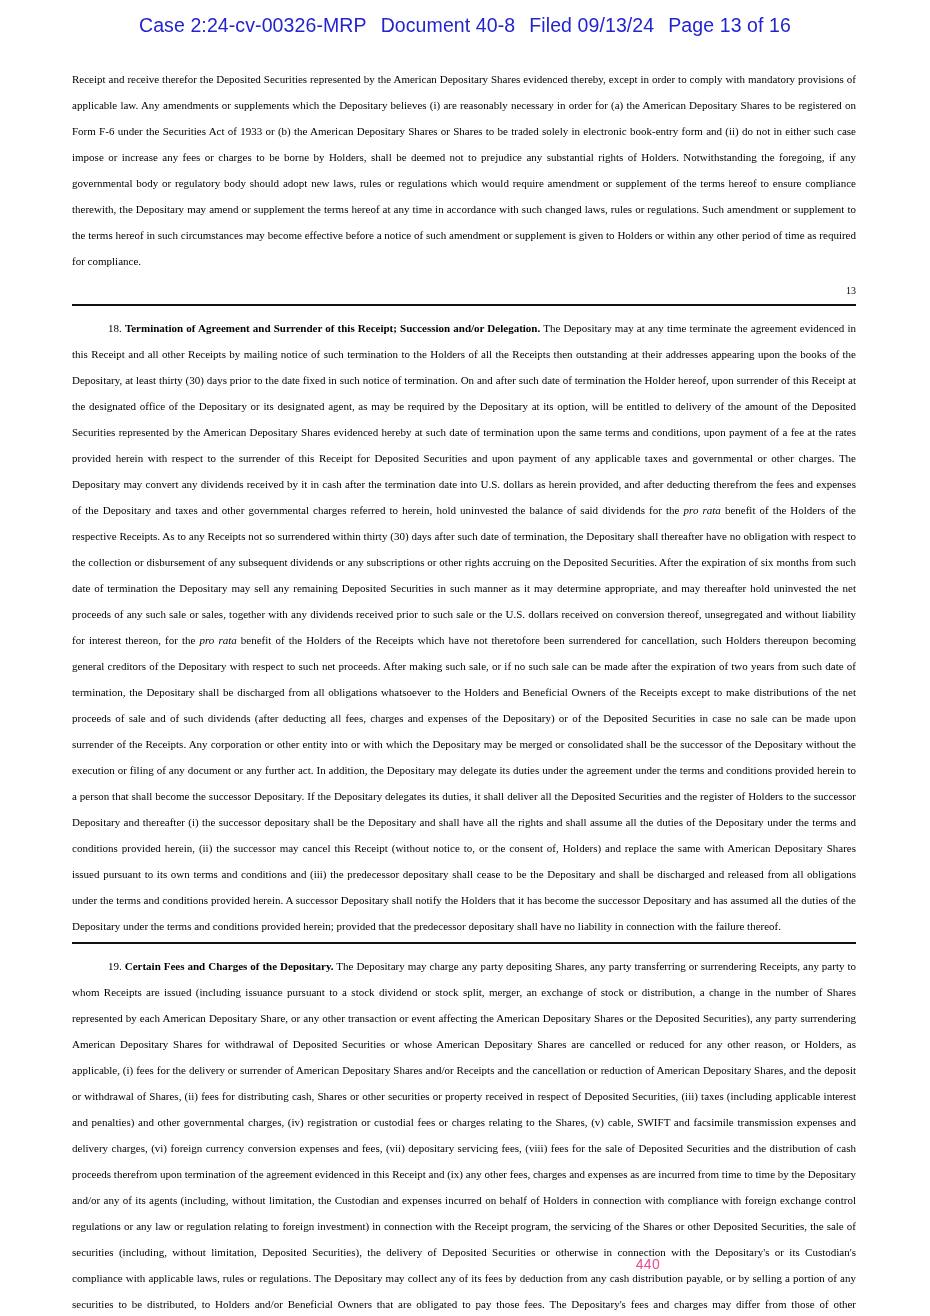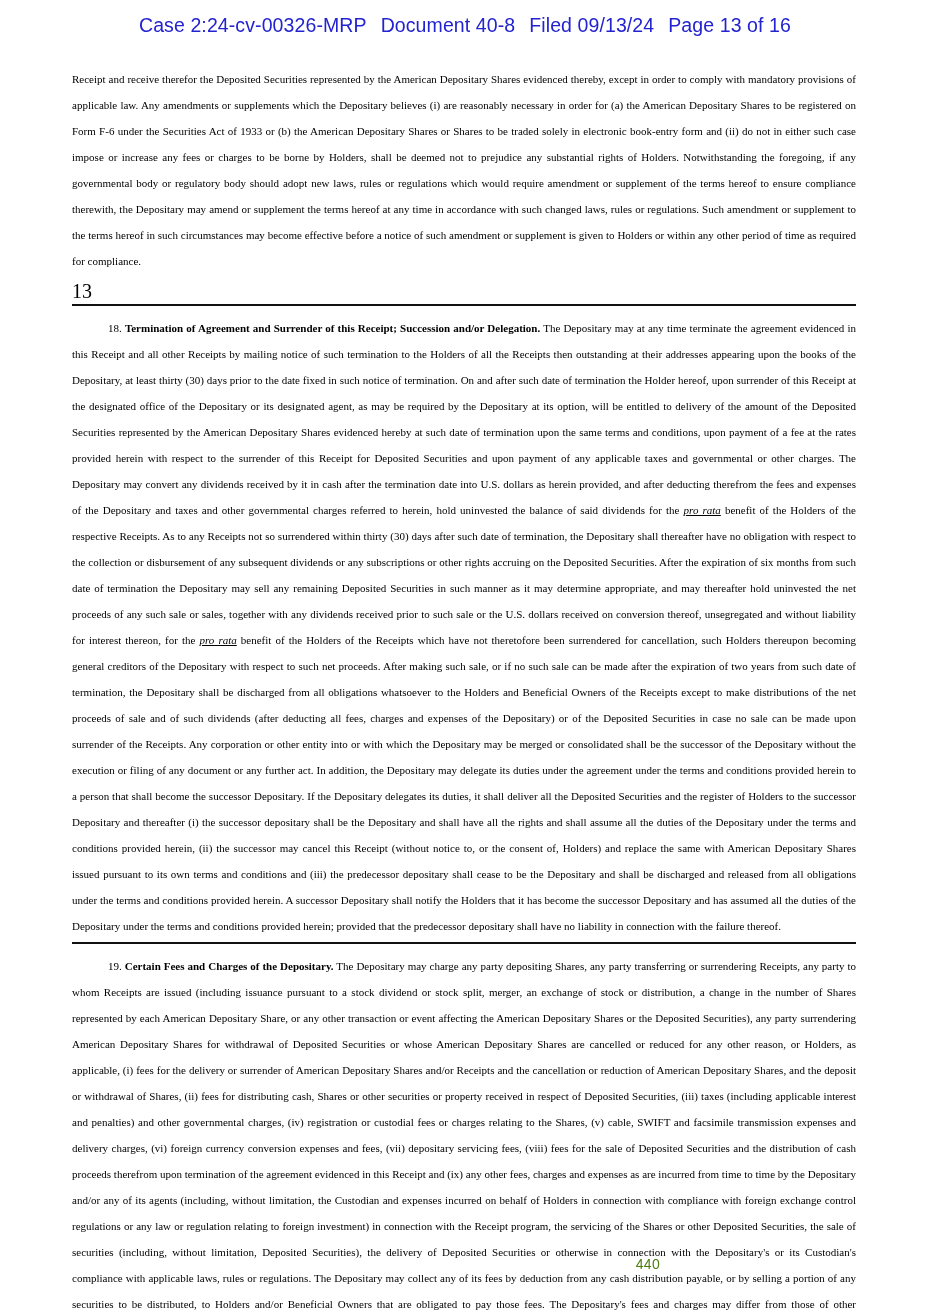--- a/index.html
+++ b/index.html
@@ -54,30 +54,30 @@
     line-height: 26px;
     text-justify: inter-word;
     hyphens: none;
   }
 
   .indent { display: inline-block; width: 36px; }
 
   .sec-head {
     font-weight: bold;
   }
-  .it { font-style: italic; text-decoration: underline; }
+  .it { font-style: italic; }
 
   
   .page-sep {
     margin: 0;
     padding: 0;
   }
   .page-sep .pagenum {
-    text-align: left;
-    font-size: 20px;
+    text-align: right;
+    font-size: 10px;
     line-height: 20px;
     padding-top: 7px;
   }
   .page-sep .rule {
     height: 0;
     border-top: 2.6px solid #111111;
     margin-top: 3px;
     margin-bottom: 9px;
     width: 784px;
   }
@@ -86,21 +86,21 @@
   .bates {
     position: absolute;
     left: 0;
     top: 1256px;
     width: 768px;
     text-align: right;
     padding-right: 108px;
     box-sizing: border-box;
     font-family: "Liberation Sans", "DejaVu Sans", sans-serif;
     font-size: 14px;
-    color: #4d7c0f;
+    color: #ec4899;
     letter-spacing: 0.3px;
   }
 </style>
 </head>
 <body>
 
 <div class="page">
 
   <div class="ecf-header">
     <span>Case 2:24-cv-00326-MRP</span><span class="ecf-gap"></span><span>Document 40-8</span><span class="ecf-gap"></span><span>Filed 09/13/24</span><span class="ecf-gap"></span><span>Page 13 of 16</span>

